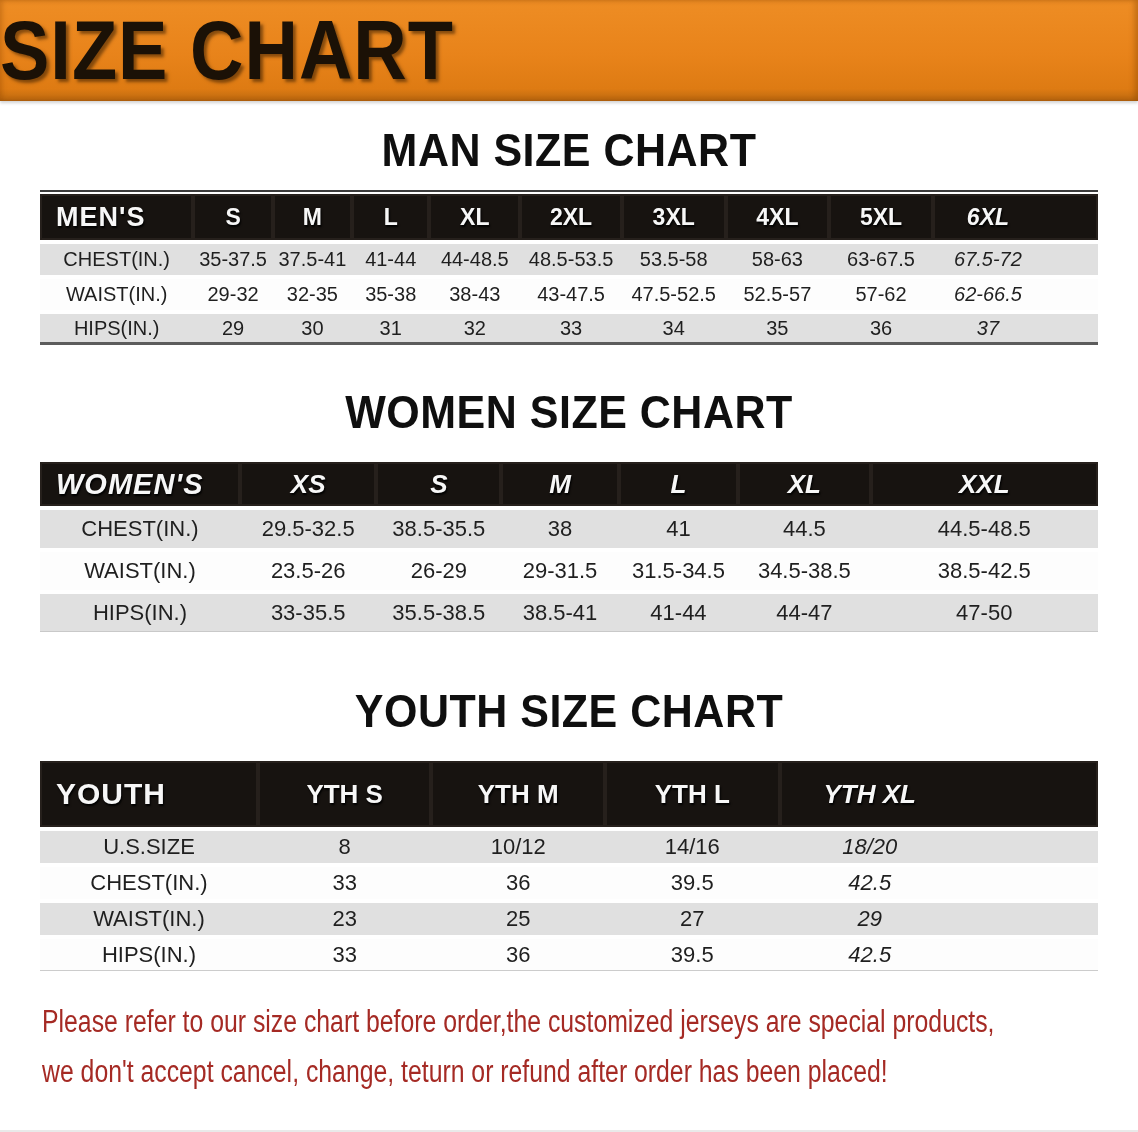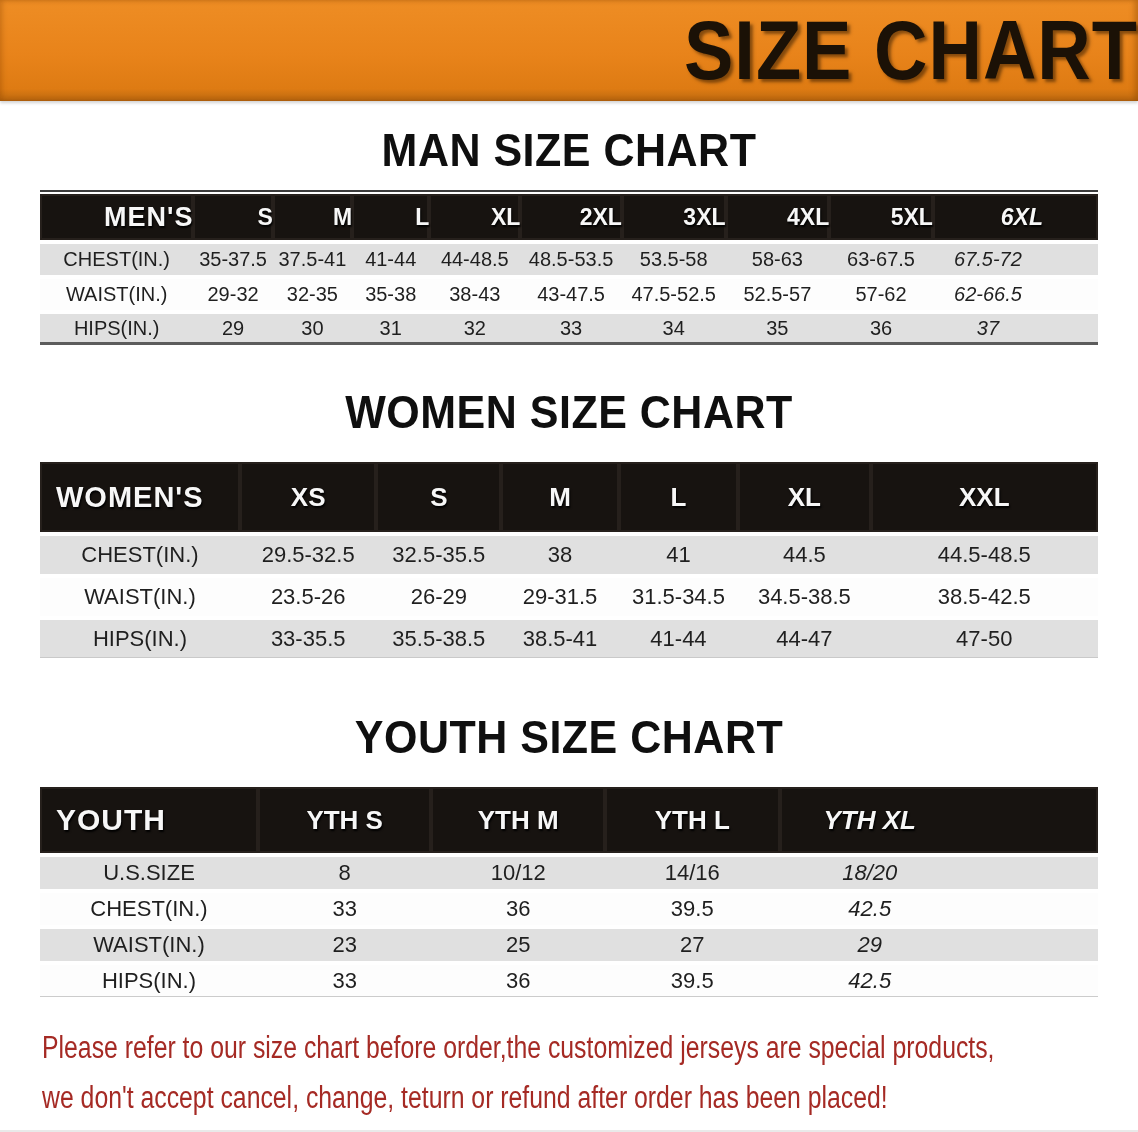--- a/index.html
+++ b/index.html
@@ -9,21 +9,21 @@
     font-family: "Liberation Sans", sans-serif;
     border-bottom: 2px solid #e9e9e9;
   }
   .page { width: 1138px; height: 1132px; }
 
   
   .banner {
     height: 101px; width: 1138px;
     background: linear-gradient(180deg, #ee8d24 0%, var(--banner-orange, #e8831a) 55%, #de7b13 88%, #bb680f 100%);
     box-shadow: inset -4px 0 5px rgba(130,65,0,.35), inset 3px 0 4px rgba(130,65,0,.25), 0 2px 3px rgba(0,0,0,.18);
-    display: flex; align-items: center; justify-content: flex-end;
+    display: flex; align-items: center; justify-content: flex-start;
   }
   .banner-title {
     font-size: 74px; font-weight: 900; letter-spacing: 1px;
     color: #1b1106;
     transform: scale(1.0, 1.12);
     text-shadow: 3px 3px 3px rgba(50,25,0,.55);
     white-space: nowrap;
   }
 
   
@@ -53,33 +53,33 @@
   }
   .header-label-cell { text-align: left; padding-left: 16px; font-weight: 800; letter-spacing: 1px; }
   .col-header-cell { text-align: center; font-weight: 600; }
   .data-row td {
     text-align: center; vertical-align: middle;
     color: #1f1f1f; background: var(--row-white, #fdfdfd);
   }
   .data-row:nth-child(odd) td { background: var(--row-gray, #e0e0e0); }
 
   
-  .t-0 th { height: 46px; font-size: 23px; text-align: right; }
+  .t-0 th { height: 46px; font-size: 23px; }
   .t-0 .header-label-cell { font-size: 27px; }
   .t-0 td { height: 31px; font-size: 20px; }
   .t-0 col:nth-child(1){width:14.5%} .t-0 col:nth-child(2){width:7.5%}
   .t-0 col:nth-child(3){width:7.5%}  .t-0 col:nth-child(4){width:7.3%}
   .t-0 col:nth-child(5){width:8.6%}  .t-0 col:nth-child(6){width:9.6%}
   .t-0 col:nth-child(7){width:9.8%}  .t-0 col:nth-child(8){width:9.8%}
   .t-0 col:nth-child(9){width:9.8%}  .t-0 col:nth-child(10){width:15.6%}
   .t-0 th:last-child, .t-0 td:last-child { padding-right: 55px; font-style: italic; }
   .t-0 .data-row:last-child td { border-bottom: 3px solid #5c5c5c; }
 
   
-  .t-1 th { height: 70px; font-size: 26px; }
+  .t-1 th { height: 44px; font-size: 26px; font-style: italic; }
   .t-1 .header-label-cell { font-size: 29px; }
   .t-1 td { height: 38px; font-size: 22px; }
   .t-1 col:nth-child(1){width:18.9%} .t-1 col:nth-child(2){width:12.9%}
   .t-1 col:nth-child(3){width:11.8%} .t-1 col:nth-child(4){width:11.1%}
   .t-1 col:nth-child(5){width:11.3%} .t-1 col:nth-child(6){width:12.5%}
   .t-1 col:nth-child(7){width:21.5%}
   .t-1 .data-row:last-child td { border-bottom: 1px solid #c9c9c9; }
 
   
   .t-2 th { height: 66px; font-size: 26px; }
@@ -202,21 +202,21 @@
               <th class="col-header-cell">M</th>
               <th class="col-header-cell">L</th>
               <th class="col-header-cell">XL</th>
               <th class="col-header-cell">XXL</th>
             </tr>
           </thead>
           <tbody>
             <tr class="data-row">
               <td class="row-label-cell">CHEST(IN.)</td>
               <td class="data-cell">29.5-32.5</td>
-              <td class="data-cell">32.5-35.5</td>
+              <td class="data-cell">38.5-35.5</td>
               <td class="data-cell">38</td>
               <td class="data-cell">41</td>
               <td class="data-cell">44.5</td>
               <td class="data-cell">44.5-48.5</td>
             </tr>
             <tr class="data-row">
               <td class="row-label-cell">WAIST(IN.)</td>
               <td class="data-cell">23.5-26</td>
               <td class="data-cell">26-29</td>
               <td class="data-cell">29-31.5</td>

